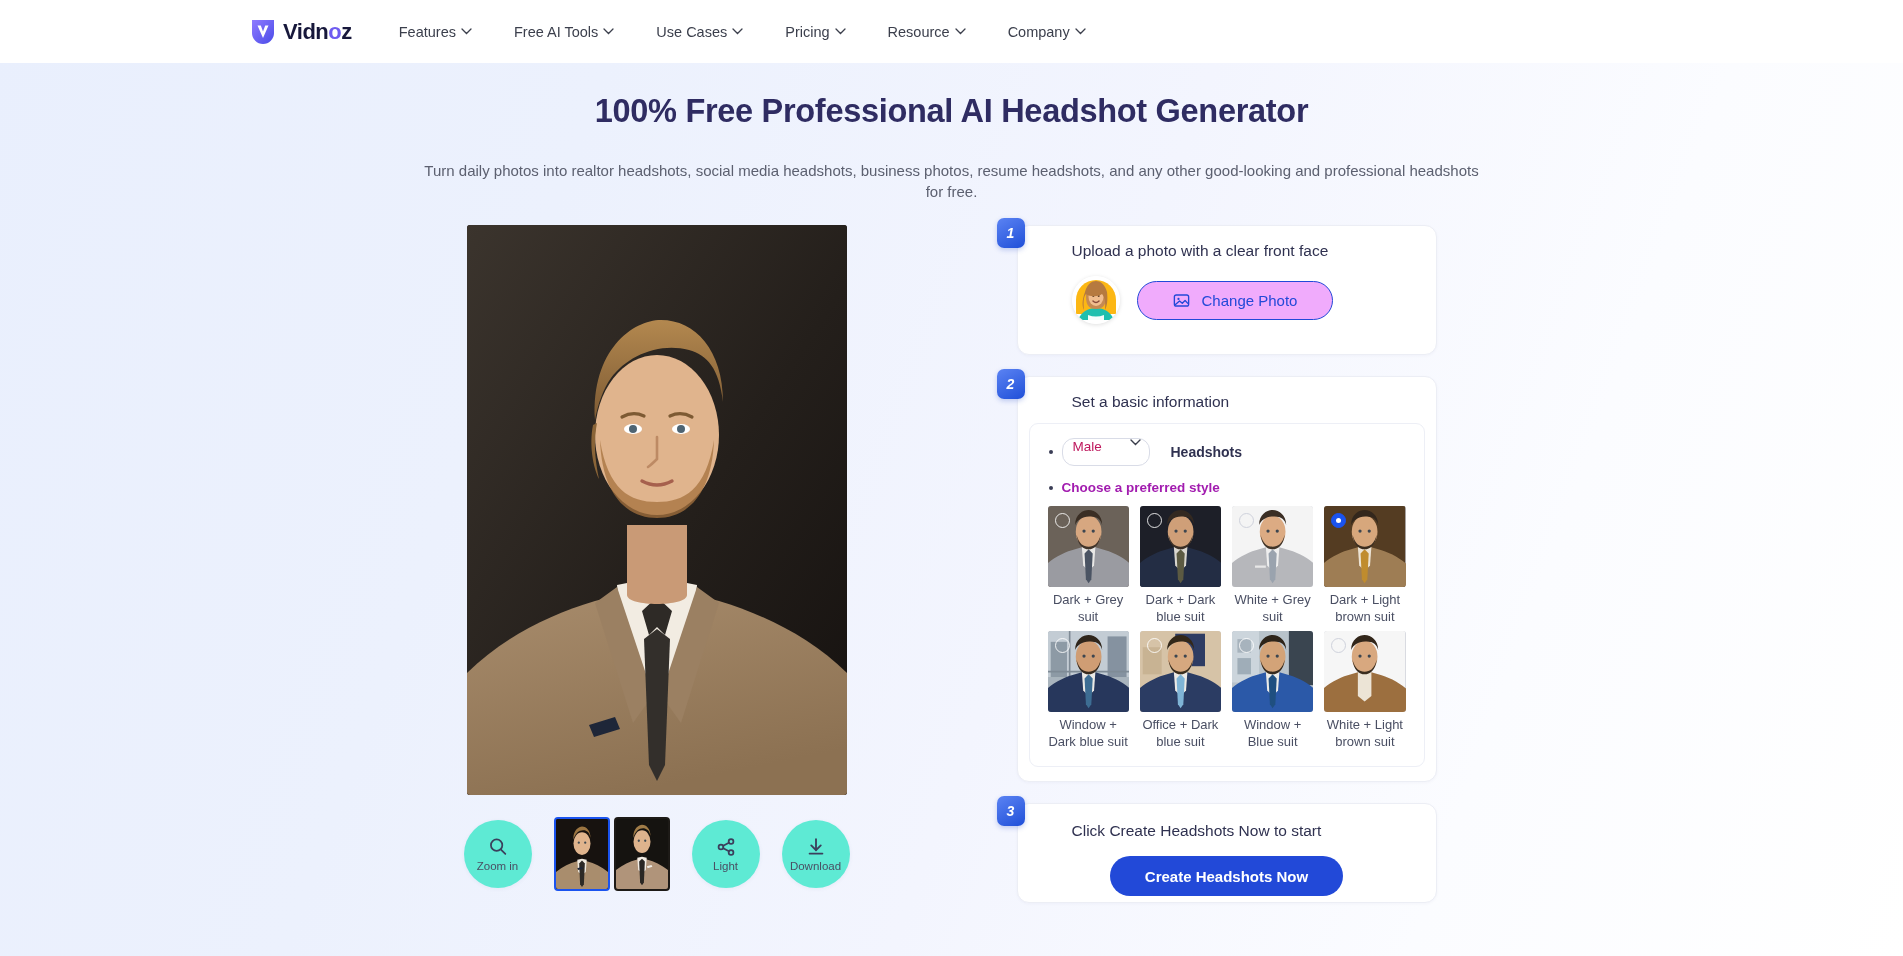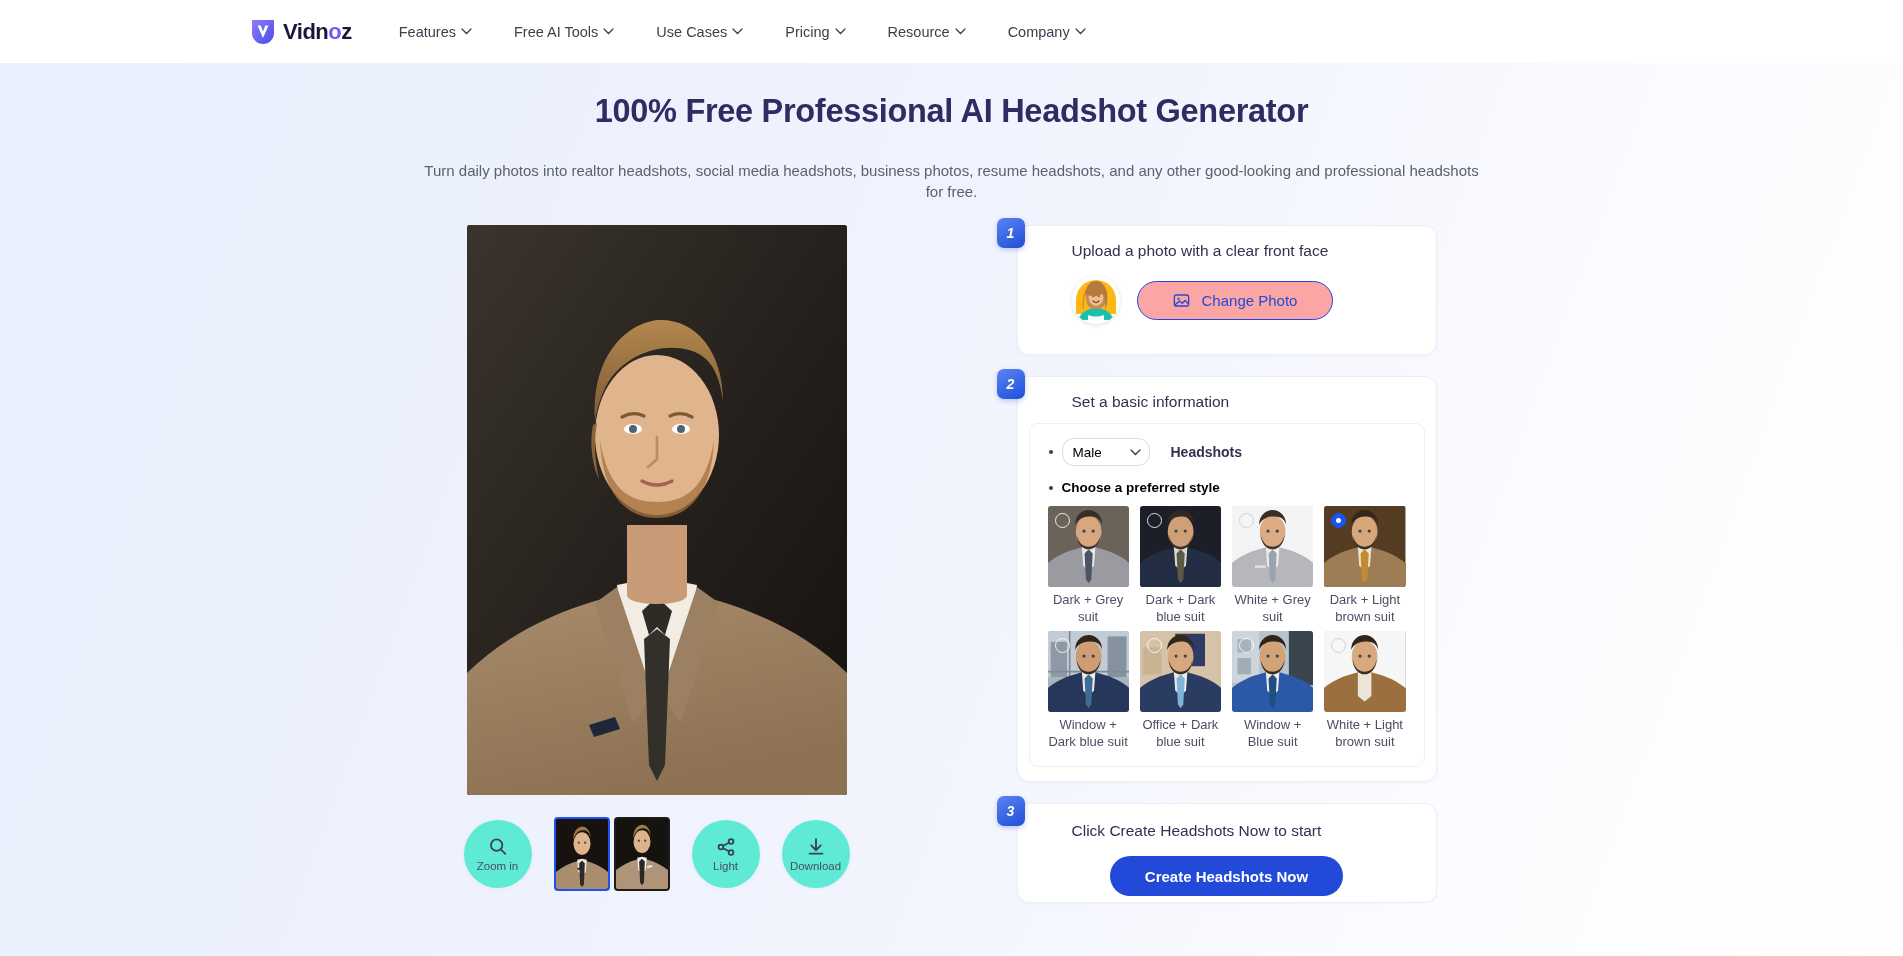--- a/index.html
+++ b/index.html
@@ -104,43 +104,43 @@
   
   .upload-row { display:flex; align-items:center; gap:17px; padding:16px 0 30px 54px; }
   .avatar {
     width:48px; height:48px; border-radius:50%; overflow:hidden;
     background:#fff; box-shadow:0 1px 4px rgba(0,0,0,.13); flex:none;
   }
   .avatar svg { display:block; width:100%; height:100%; }
   .change-btn {
     display:flex; align-items:center; justify-content:center; gap:11px;
     width:196px; height:39px; border-radius:20px;
-    border:1.6px solid #2249d8; background:#fca5a5;
+    border:1.6px solid #2249d8; background:#f0abfc;
     color:#2249d8; font-size:15px; font-weight:500; cursor:pointer;
   }
   .change-btn svg { width:19px; height:19px; }
 
   
   .inner-box {
     margin:12px 11px 14px 11px; border:1px solid #edeff6;
     border-radius:9px; padding:14px 16px 16px 16px;
   }
   .row-gender { display:flex; align-items:center; gap:9px; padding-left:3px; }
   .bullet { width:4px; height:4px; border-radius:50%; background:#3a3d55; flex:none; }
   .select {
     width:88px; height:28px; border:1px solid #d9dce7; border-radius:12px;
-    display:flex; align-items:center; justify-content:space-between;
+    display:flex; align-items:flex-start; justify-content:space-between;
     padding:0 8px 0 10px; background:#fff; cursor:pointer;
-    font-size:13.5px; color:#000000;
+    font-size:13.5px; color:#be185d;
   }
   .select svg { width:11px; height:7px; }
   .headshots-lbl { font-size:14px; font-weight:700; color:#2f3150; margin-left:12px; }
 
   .row-style { display:flex; align-items:center; gap:9px; margin-top:14px; padding-left:3px; }
-  .row-style .txt { font-size:13.5px; font-weight:700; color:#000000; }
+  .row-style .txt { font-size:13.5px; font-weight:700; color:#a21caf; }
 
   .style-grid {
     display:grid; grid-template-columns:repeat(4,1fr);
     gap:6px 11px; margin-top:11px; padding:0 2px;
   }
   .style-cell { cursor:pointer; }
   .style-img {
     width:100%; aspect-ratio:1/1; border-radius:3px; overflow:hidden;
     position:relative; background:#cfd2da;
   }

